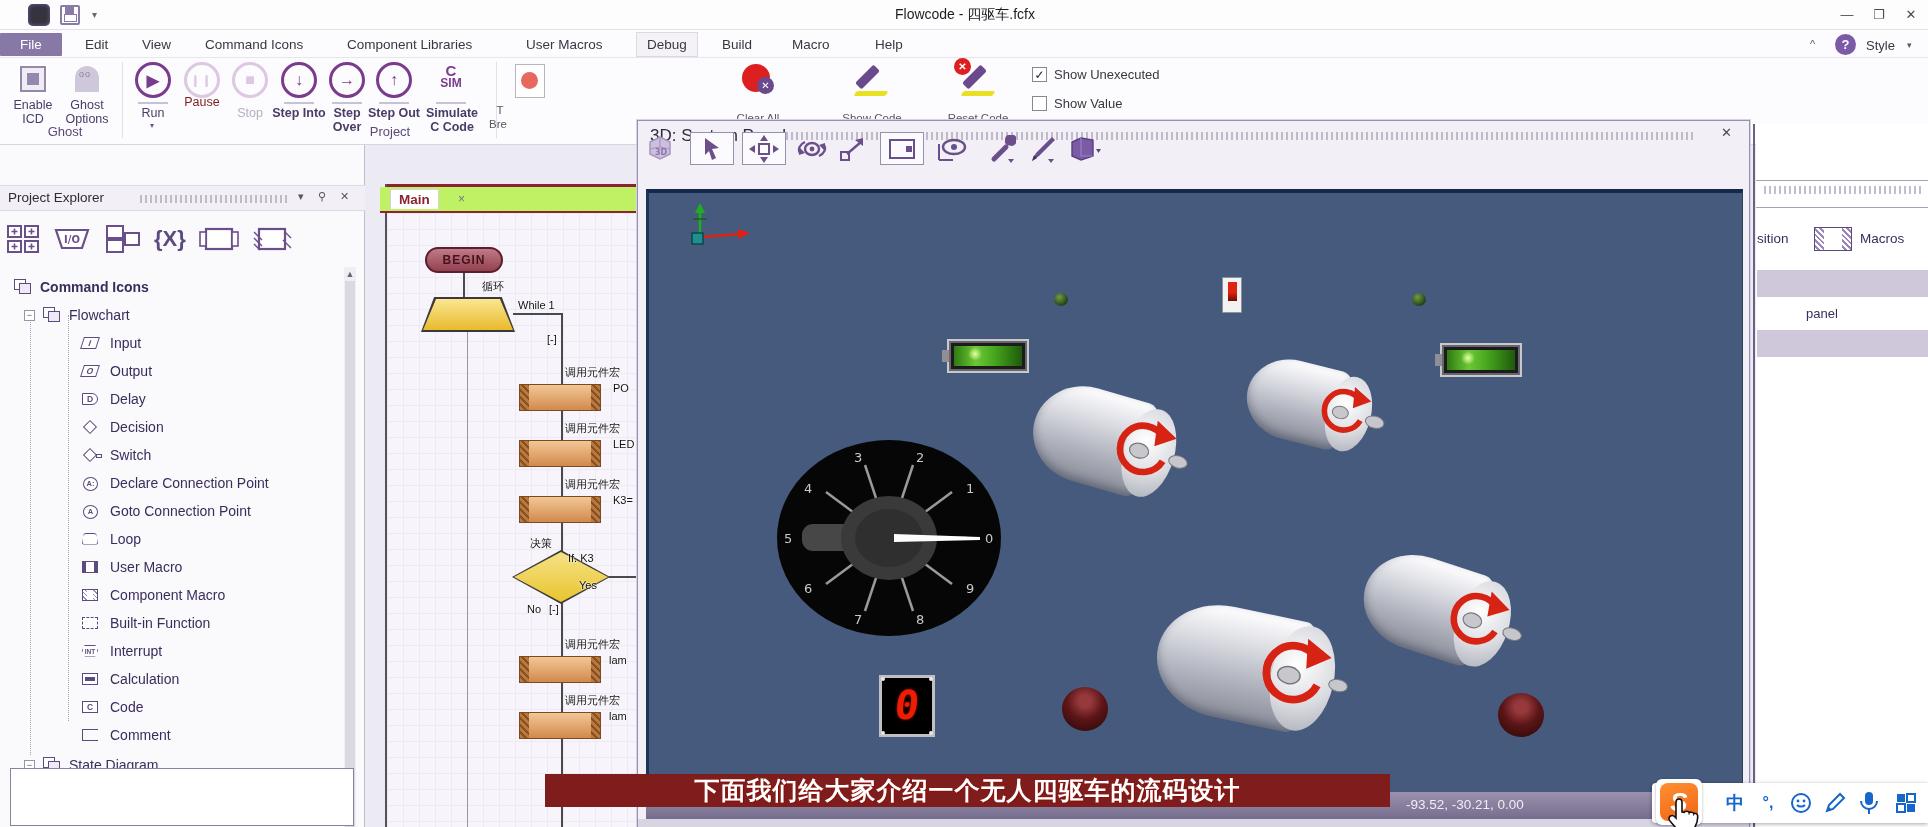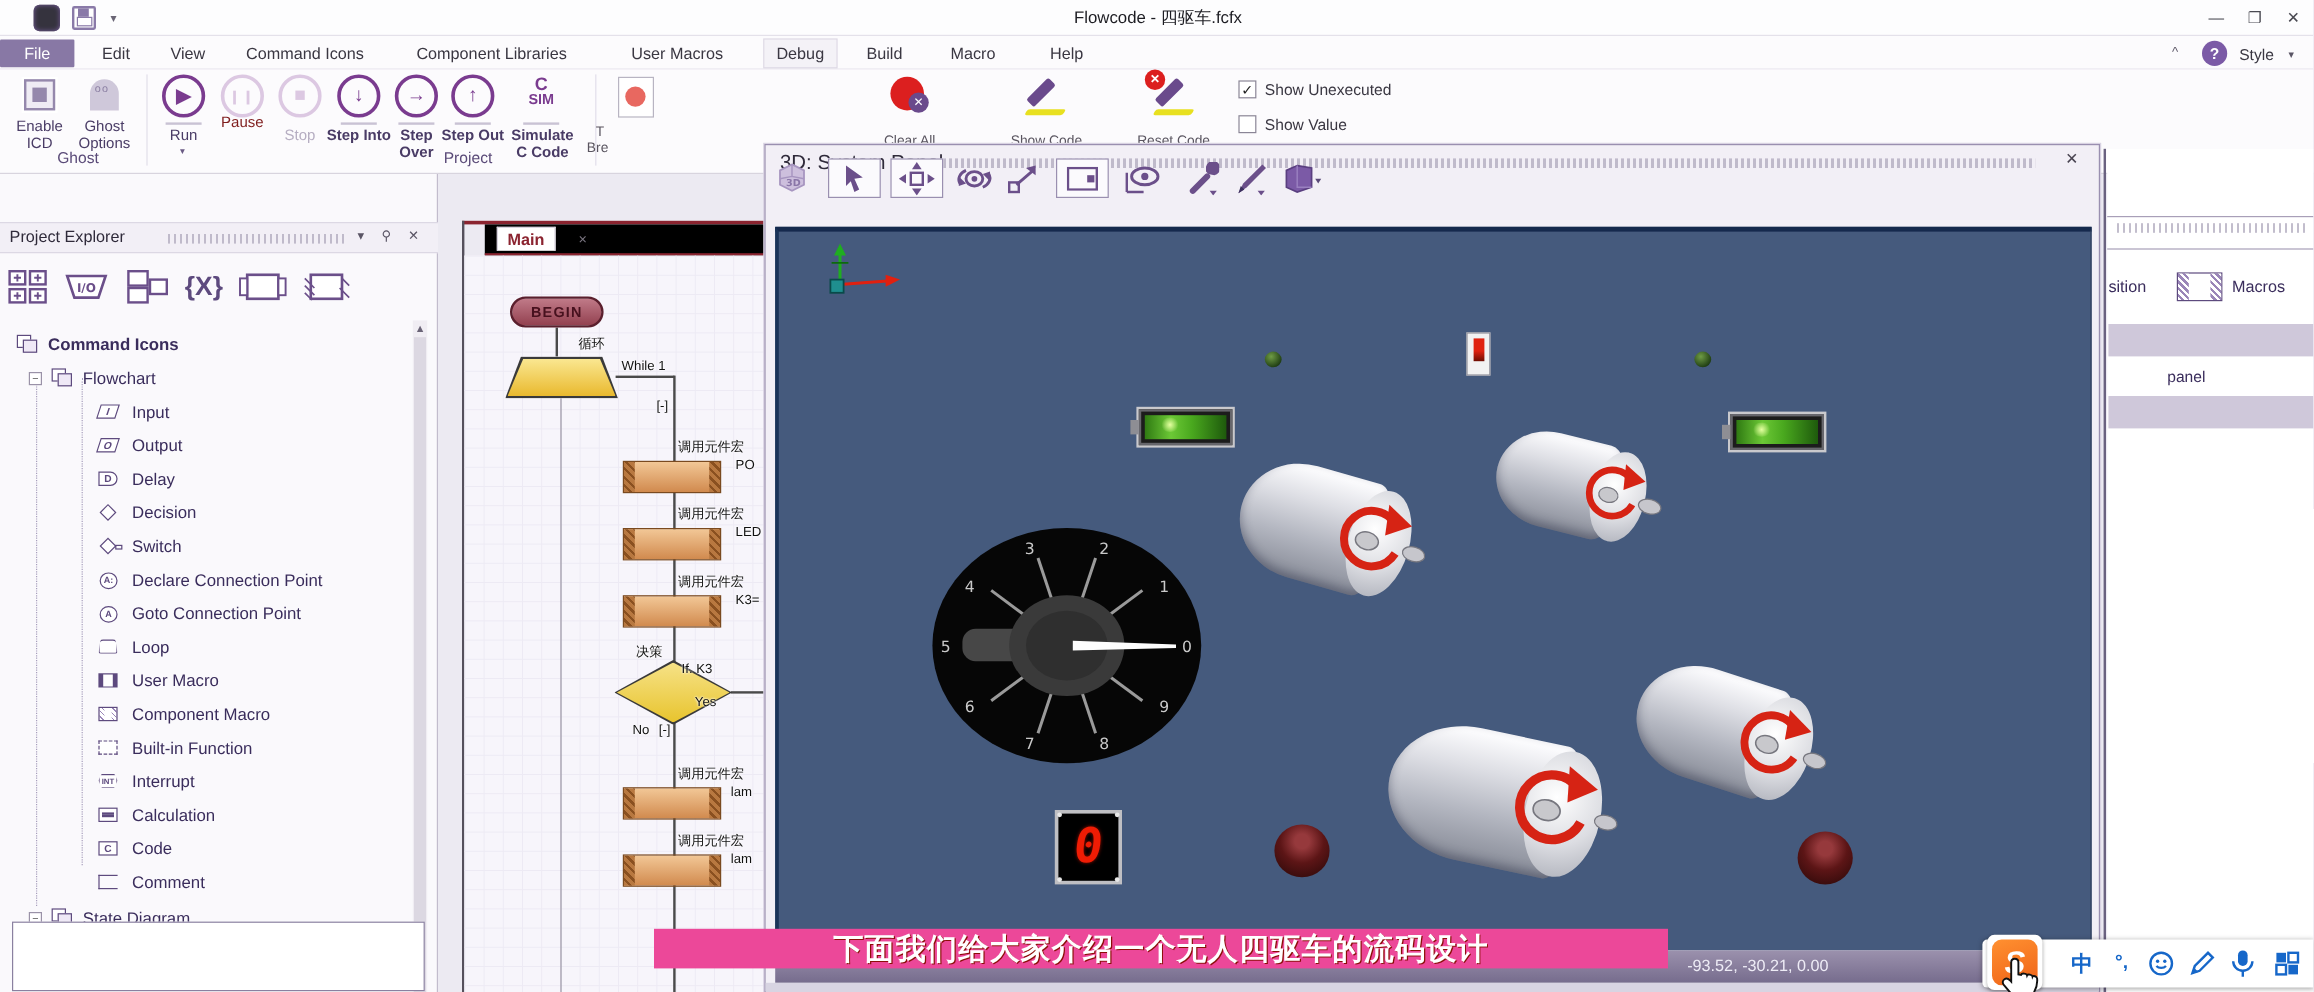--- a/index.html
+++ b/index.html
@@ -86,21 +86,21 @@
   .ti .cmnt { border-right:none; background:transparent; }
   .vline-dot { position:absolute; width:0; border-left:1px dotted #a79ebc; }
   .sb-scroll { position:absolute; left:344px; top:122px; width:12px; height:644px; background:#f0edf3; }
   .sb-scroll .thumb { position:absolute; left:1px; top:14px; width:10px; height:600px; background:#dcd8e2; }
   .sb-arrow { position:absolute; left:0; width:12px; font-size:9px; text-align:center; color:#6a6477; }
   .sb-bottombox { position:absolute; left:10px; top:623px; width:344px; height:58px; background:#fff; border:1px solid #8a80a0; }
 
   
   .doc-edge { left:385px; top:184px; width:2px; height:643px; background:#55505c; }
   .doc-topline { left:385px; top:184px; width:258px; height:3px; background:#8b2430; }
-  .tabrow { left:404px; top:187px; width:256px; height:26px; background:#000000; border-bottom:2px solid #8b2430; }
+  .tabrow { left:380px; top:187px; width:256px; height:26px; background:#bef264; border-bottom:2px solid #8b2430; }
   .tab-main { position:absolute; left:10px; top:2px; padding:2px 8px; font-size:13.5px; font-weight:bold; color:#8b2430; background:#fff; border:1px solid #d8d2de; border-bottom:none; }
   .tab-x { position:absolute; left:78px; top:5px; font-size:12px; color:#7a7580; }
   .canvas { left:387px; top:213px; width:250px; height:614px; background:#f7f5fb;
     background-image:linear-gradient(#edeaf4 1px,transparent 1px),linear-gradient(90deg,#edeaf4 1px,transparent 1px);
     background-size:16px 16px; overflow:hidden; }
   .fc-line { position:absolute; background:#4a4a4a; }
   .fc-line.faint { background:#9a95a5; }
   .begin { position:absolute; left:38px; top:34px; width:78px; height:26px; border-radius:13px; background:linear-gradient(180deg,#c07a88,#934150); border:2px solid #5a1f2d; color:#47111e; font-weight:bold; font-size:12px; text-align:center; line-height:22px; letter-spacing:1px; }
   .trapz-o { position:absolute; left:34px; top:84px; width:94px; height:35px; background:#3a3a3a; clip-path:polygon(14% 0,86% 0,100% 100%,0 100%); }
   .trapz-i { position:absolute; left:2px; top:2px; width:90px; height:31px; background:linear-gradient(180deg,#fae791,#e9b92e); clip-path:polygon(14.5% 0,85.5% 0,100% 100%,0 100%); }
@@ -148,21 +148,21 @@
   .marrow { position:absolute; right:-2px; top:12%; width:58%; height:76%; }
   .mshaft { position:absolute; right:-9px; top:44%; width:20px; height:13px; border-radius:50%; background:#c6c6cc; border:1px solid #77777f; }
 
   .dialwrap { position:absolute; left:125px; top:245px; width:230px; height:200px; }
   .seg7 { position:absolute; left:230px; top:482px; width:56px; height:62px; background:#bfbfc3; padding:3px; }
   .seg7 .blk { width:100%; height:100%; background:#000; position:relative; overflow:hidden; }
   .seg7 .dgt { position:absolute; left:0; top:4px; width:100%; text-align:center; font-family:"DejaVu Sans Mono",monospace; font-weight:bold; font-size:40px; color:#ef1c04; transform:skewX(-7deg); text-shadow:0 0 3px #a01000; }
   .seg7 .pin { position:absolute; width:4px; height:4px; border-radius:50%; background:#e8e8e8; }
 
   
-  .banner { left:545px; top:774px; width:845px; height:33px; background:#ec4899; z-index:8; display:flex; align-items:center; justify-content:center; }
+  .banner { left:545px; top:774px; width:845px; height:33px; background:#7f1d1d; z-index:8; display:flex; align-items:center; justify-content:center; }
   .banner span { color:#fff; font-size:25px; font-weight:bold; letter-spacing:1px; text-shadow:1px 1px 0 #8c0e08; white-space:nowrap; }
   .ime { left:1652px; top:783px; width:276px; height:40px; background:#fff; border-radius:4px 0 0 4px; box-shadow:0 1px 4px rgba(0,0,0,.35); z-index:9; display:flex; align-items:center; }
   .sogou { position:absolute; left:4px; top:-4px; width:46px; height:46px; background:#fff; border-radius:6px; box-shadow:0 1px 3px rgba(0,0,0,.3); display:flex; align-items:center; justify-content:center; }
   .sogou .s { width:38px; height:38px; border-radius:8px; background:linear-gradient(160deg,#ff9030,#ef6318); color:#fff; font-weight:bold; font-size:26px; font-style:italic; text-align:center; line-height:38px; }
   .imeic { position:absolute; top:0; height:40px; display:flex; align-items:center; justify-content:center; color:#1667c9; font-weight:bold; }
   .handcur { position:absolute; left:1666px; top:797px; z-index:10; }
 
   svg text { font-family:"DejaVu Sans",sans-serif; }
 </style>
 </head>

